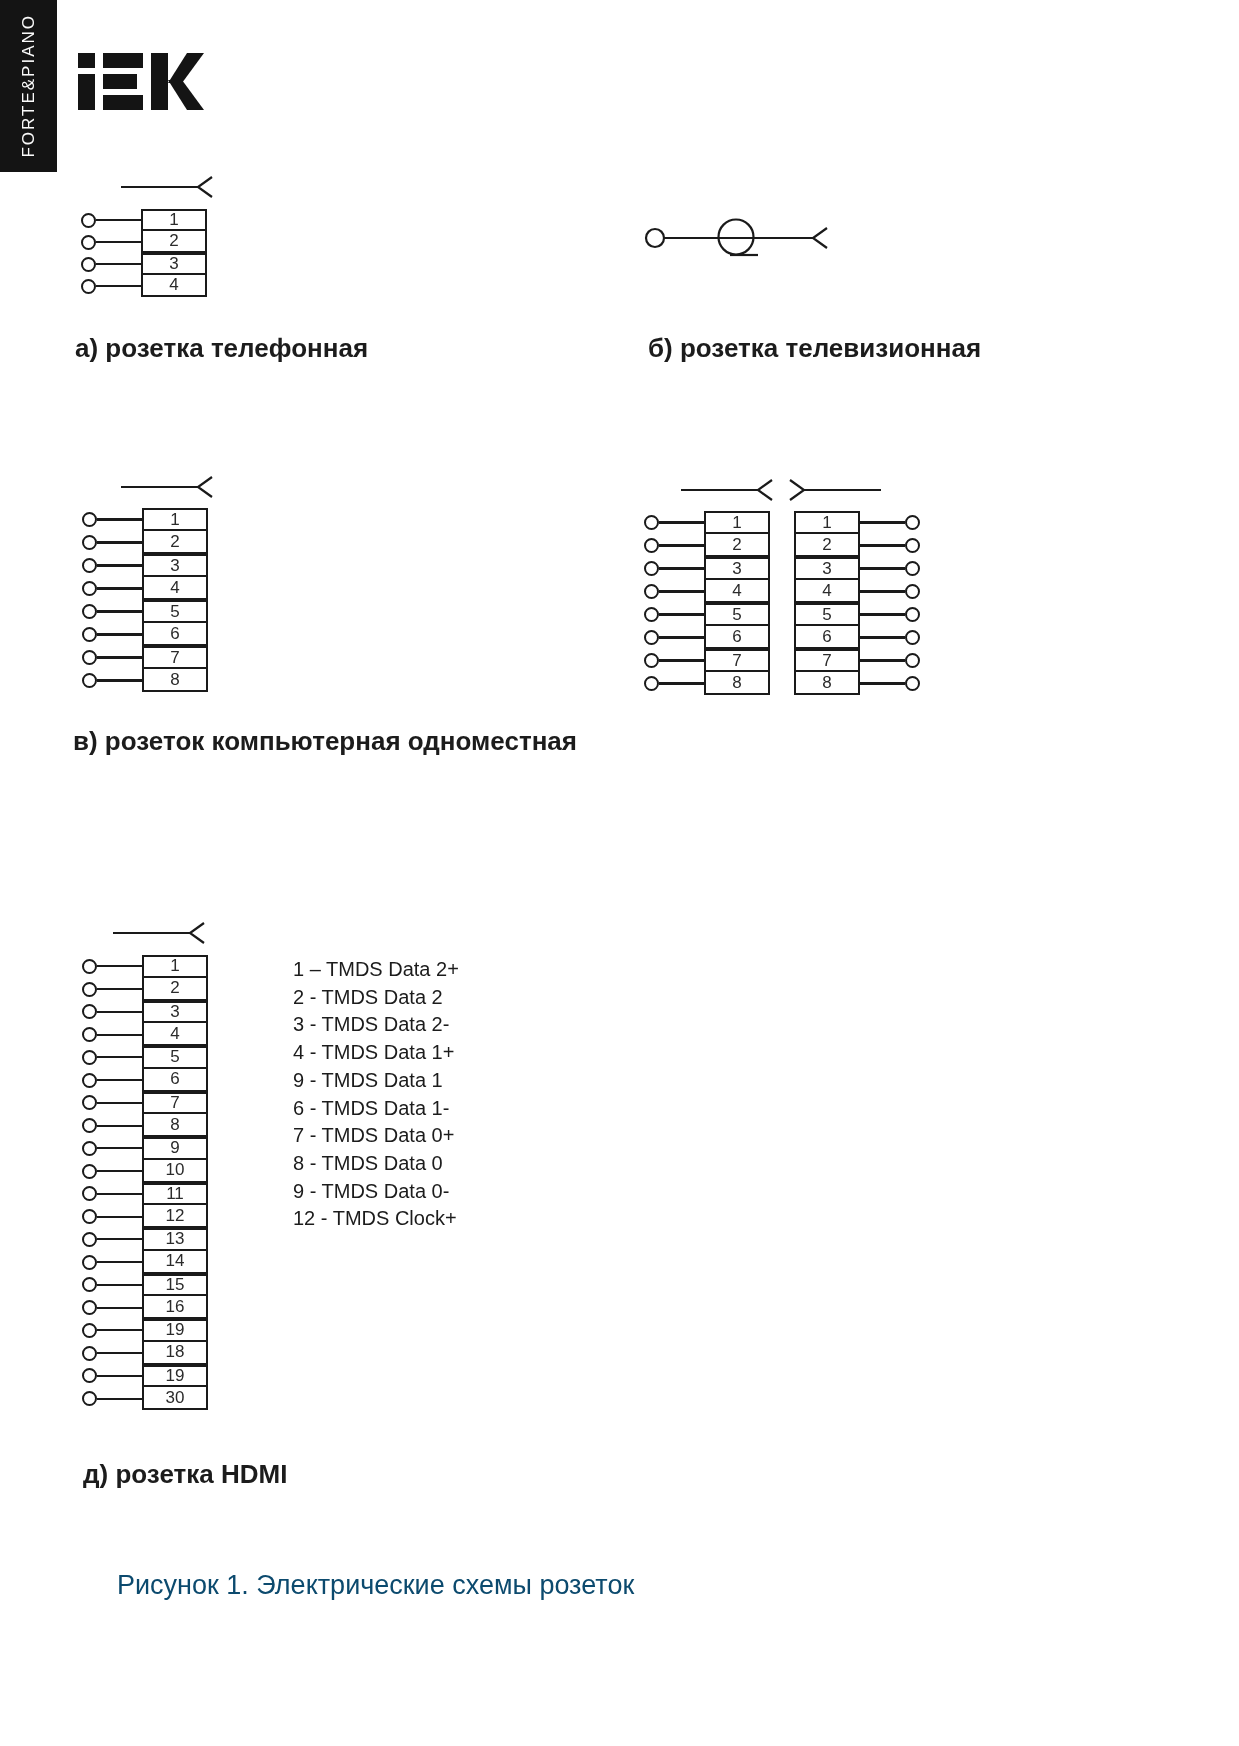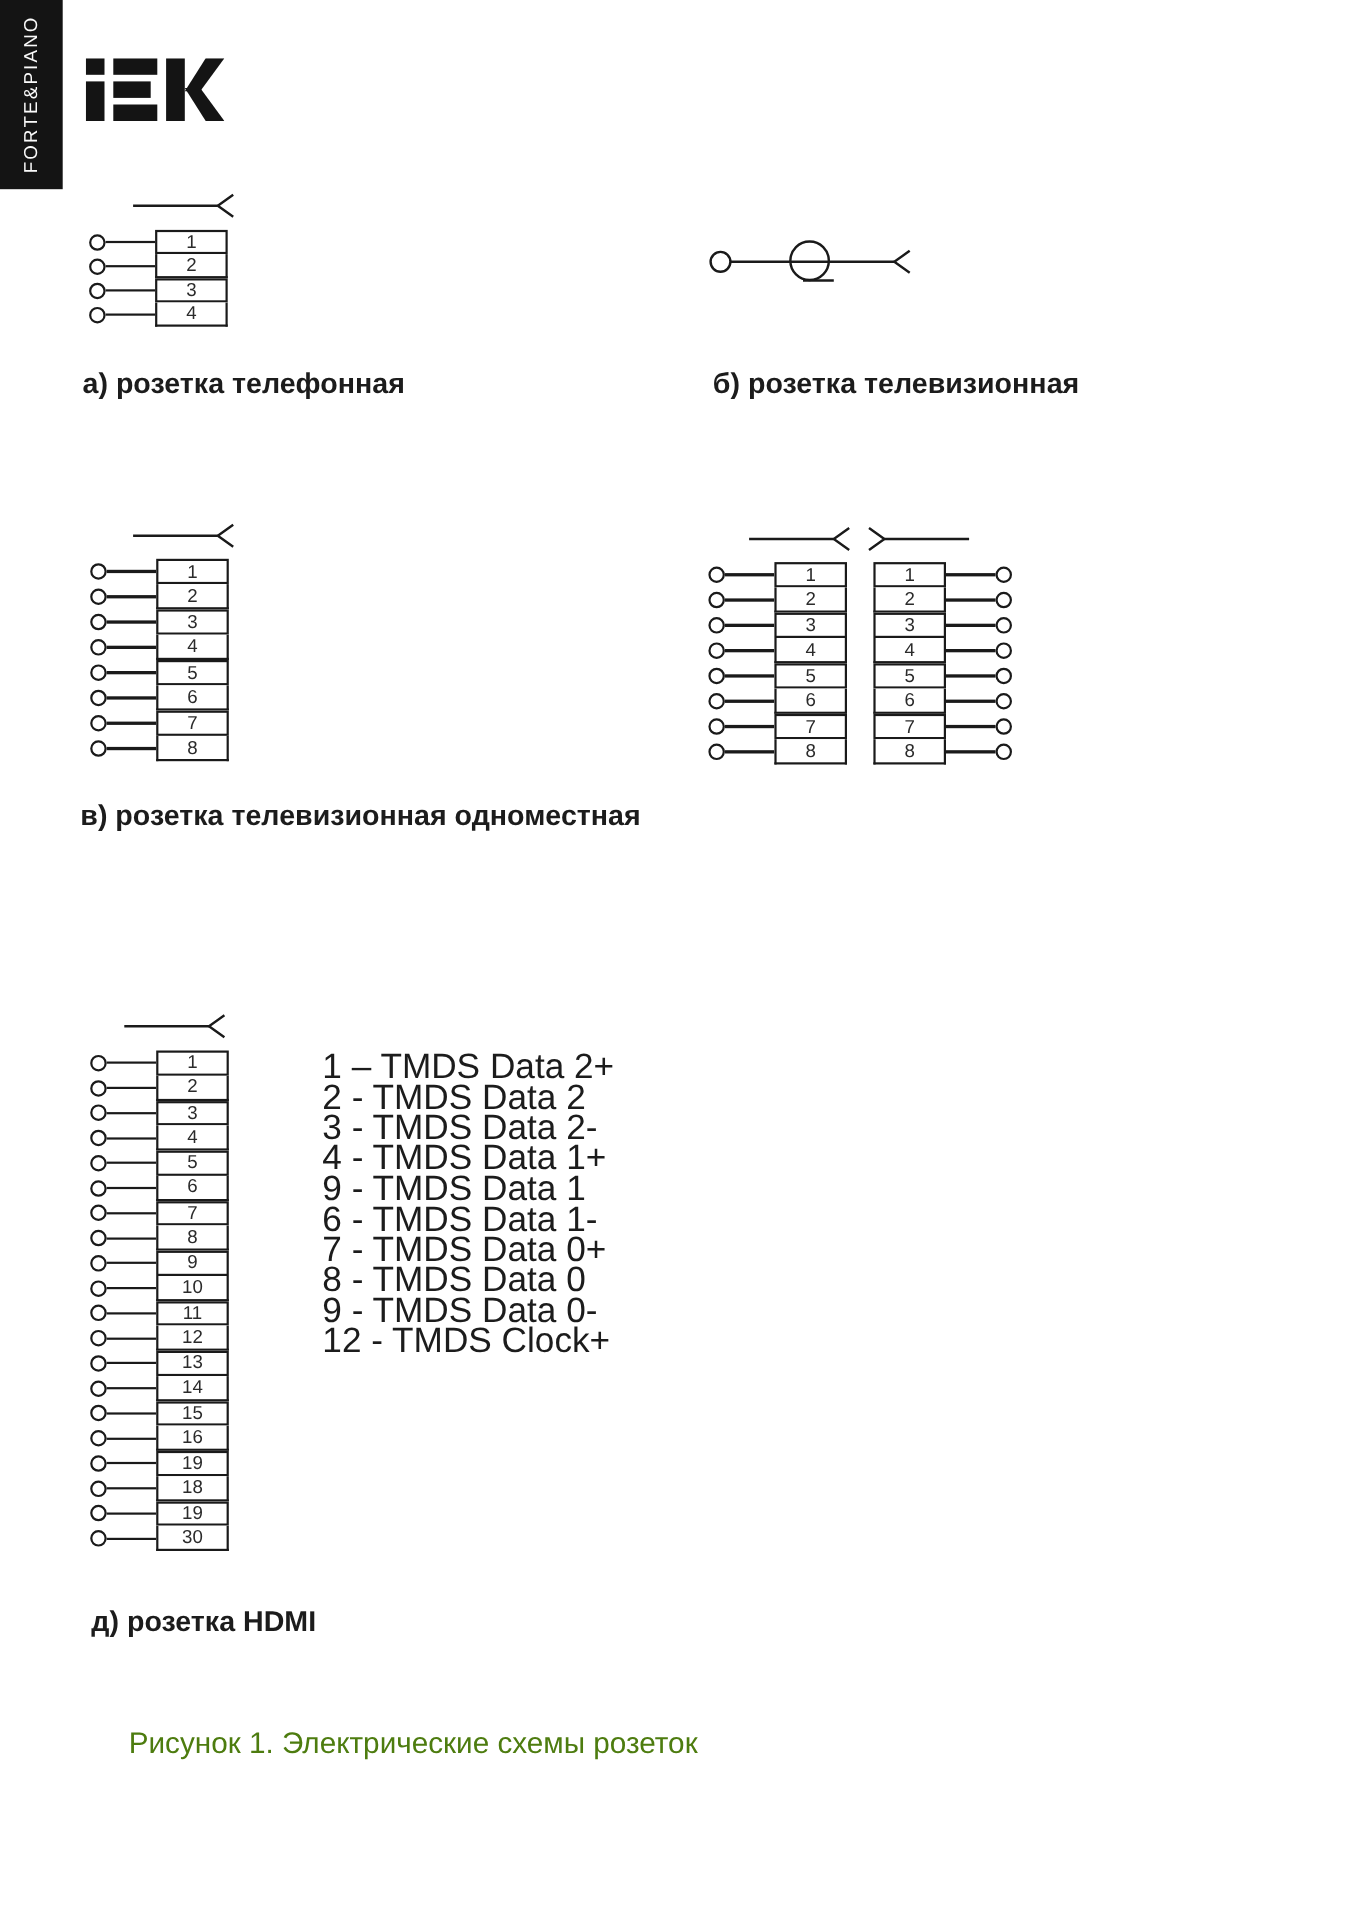--- a/index.html
+++ b/index.html
@@ -11,38 +11,38 @@
     position:absolute; left:0; top:0; width:57px; height:172px; background:#141414;
     display:flex; align-items:center; justify-content:center;
   }
   .side-tab span {
     writing-mode:vertical-rl; transform:rotate(180deg);
     color:#fafafa; font-size:17px; letter-spacing:2px; font-weight:500; white-space:nowrap;
   }
   .logo { position:absolute; left:78px; top:53px; }
   .abs { position:absolute; }
   .caption { position:absolute; font-size:26px; color:#1c1c1c; white-space:nowrap;font-weight:bold; }
-  .fig-caption { position:absolute; font-size:27px; color:#4d7c0f; white-space:nowrap; }
+  .fig-caption { position:absolute; font-size:27px; color:#0c4a6e; white-space:nowrap; }
 
   .pin-block { position:absolute; }
   .pin-row { display:flex; align-items:center; height:var(--rh,23px); }
   .pin-row.pair-start .pin-box { border-top-width:2.2px; }
   .pin-circle {
     flex:none; width:11px; height:11px; border:2.2px solid #1a1a1a;
     border-radius:50%; background:#fff;
   }
   .pin-wire { flex:none; width:45px; height:2.2px; background:#1a1a1a; }
   .pin-box {
     flex:none; width:66px; height:100%; box-sizing:border-box;
     border:2.2px solid #1a1a1a; border-top-width:0; background:#fff;
     display:flex; align-items:center; justify-content:center;
     font-size:17px; color:#2b2b2b;
   }
   .pin-list {
-    position:absolute; font-size:32px; line-height:27.7px;
+    position:absolute; font-size:20px; line-height:27.7px;
     white-space:nowrap; color:#1c1c1c;
   }
 </style>
 </head>
 <body>
 
 <div class="page">
 
   <div class="side-tab">
     <span>FORTE&amp;PIANO</span>
@@ -137,21 +137,21 @@
         <span class="pin-circle"></span>
         <span class="pin-wire"></span>
         <span class="pin-box">7</span>
       </div>
       <div class="pin-row">
         <span class="pin-circle"></span>
         <span class="pin-wire"></span>
         <span class="pin-box">8</span>
       </div>
     </div>
-  <div class="caption" style="left:73px;top:726px">в) розетка телевизионная одноместная</div>
+  <div class="caption" style="left:73px;top:726px">в) розеток компьютерная одноместная</div>
 
   <svg class="abs" style="left:680px;top:478px" width="96" height="24" viewBox="0 0 96 24">
     <line x1="1" y1="12" x2="78" y2="12" stroke="#1a1a1a" stroke-width="2.2"></line>
     <polyline points="92,2 78,12 92,22" fill="none" stroke="#1a1a1a" stroke-width="2.2"></polyline>
   </svg>
   <svg class="abs" style="left:786px;top:478px" width="96" height="24" viewBox="0 0 96 24">
     <polyline points="4,2 18,12 4,22" fill="none" stroke="#1a1a1a" stroke-width="2.2"></polyline>
     <line x1="18" y1="12" x2="95" y2="12" stroke="#1a1a1a" stroke-width="2.2"></line>
   </svg>
   <div class="pin-block" style="left:644px;top:511px;--rh:23px">

